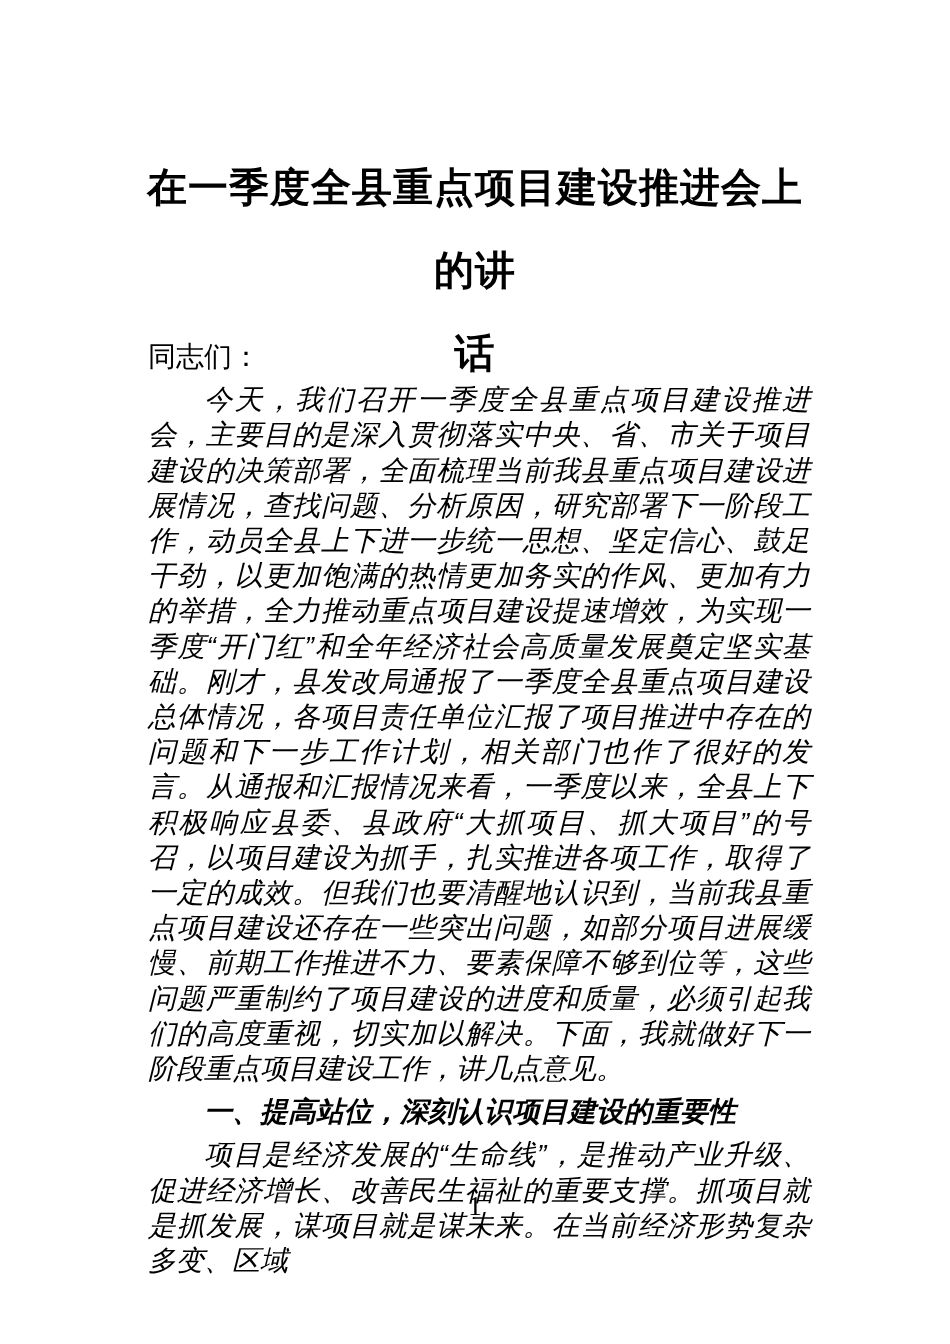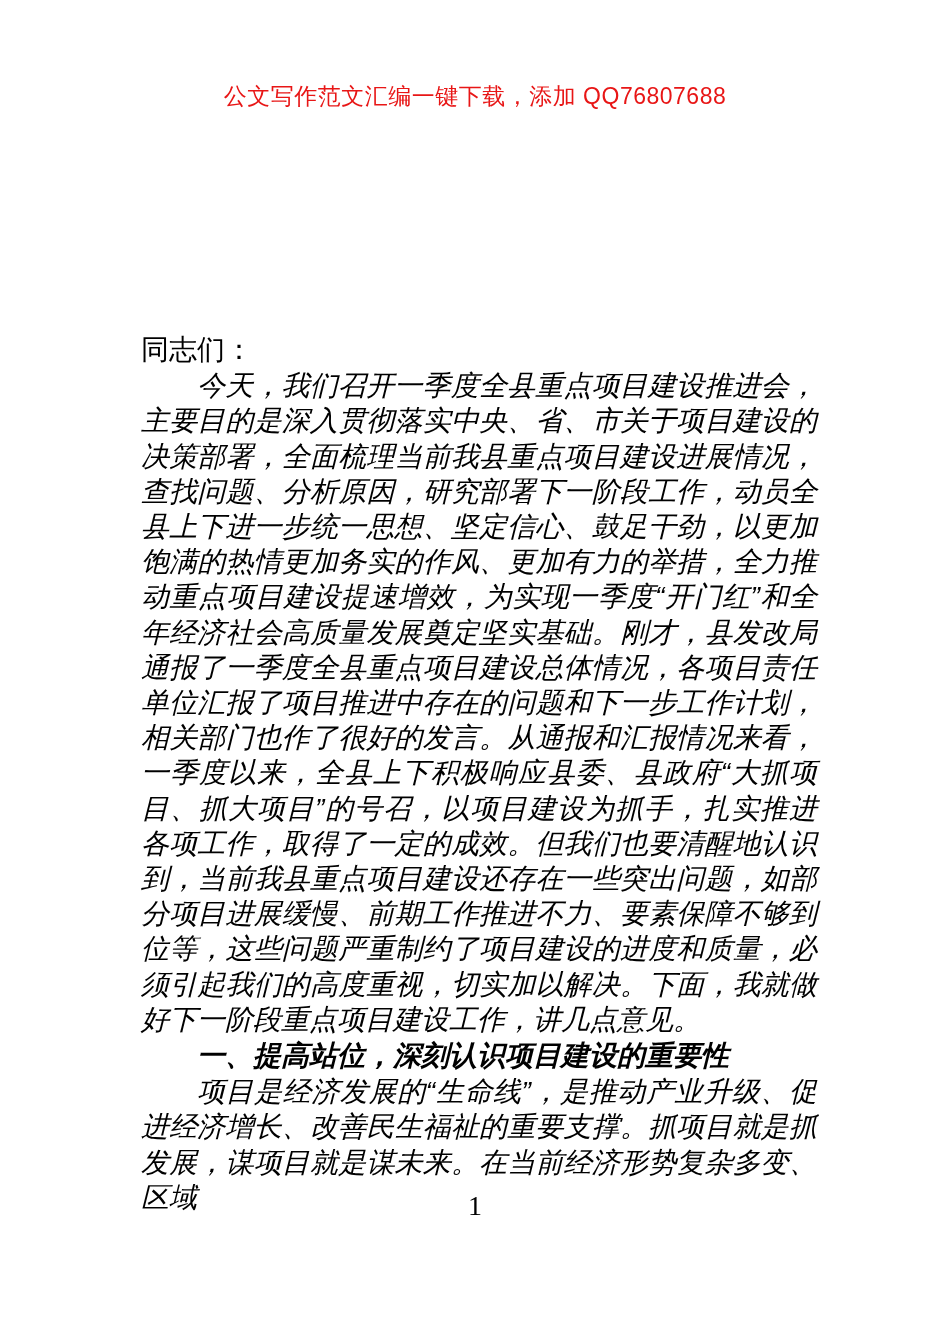--- a/index.html
+++ b/index.html
@@ -45,21 +45,21 @@
     position: absolute;
     top: 331px;
     left: 140px;
     width: 678px;
     font-size: 28px;
     line-height: 35.2px;
     text-align: justify;
     text-justify: inter-ideograph;
   }
   .doc-body p {
-    margin: 1px;
+    margin: 8px;
   }
   .para {
     text-indent: 2em;
     font-style: italic;
   }
   .salutation {
     text-indent: 0;
   }
   .section-heading {
     font-weight: 700;
@@ -73,22 +73,25 @@
     font-family: "Liberation Serif", serif;
     font-size: 28px;
     line-height: 32px;
   }
 </style>
 </head>
 <body>
 
 <div class="page">
 
-  <div class="notice" style="color: rgb(232, 22, 22);">公文写作范文汇编一键下载，添加 QQ76807688</div>
 
+  <h1 class="doc-title">
+    <span class="title-line">在一季度全县重点项目建设推进会上的讲</span>
+    <span class="title-line">话</span>
+  </h1>
 
   <div class="doc-body">
     <p class="salutation">同志们：</p>
     <p class="para">今天，我们召开一季度全县重点项目建设推进会，主要目的是深入贯彻落实中央、省、市关于项目建设的决策部署，全面梳理当前我县重点项目建设进展情况，查找问题、分析原因，研究部署下一阶段工作，动员全县上下进一步统一思想、坚定信心、鼓足干劲，以更加饱满的热情更加务实的作风、更加有力的举措，全力推动重点项目建设提速增效，为实现一季度“开门红”和全年经济社会高质量发展奠定坚实基础。刚才，县发改局通报了一季度全县重点项目建设总体情况，各项目责任单位汇报了项目推进中存在的问题和下一步工作计划，相关部门也作了很好的发言。从通报和汇报情况来看，一季度以来，全县上下积极响应县委、县政府“大抓项目、抓大项目”的号召，以项目建设为抓手，扎实推进各项工作，取得了一定的成效。但我们也要清醒地认识到，当前我县重点项目建设还存在一些突出问题，如部分项目进展缓慢、前期工作推进不力、要素保障不够到位等，这些问题严重制约了项目建设的进度和质量，必须引起我们的高度重视，切实加以解决。下面，我就做好下一阶段重点项目建设工作，讲几点意见。</p>
     <p class="para section-heading">一、提高站位，深刻认识项目建设的重要性</p>
     <p class="para">项目是经济发展的“生命线”，是推动产业升级、促进经济增长、改善民生福祉的重要支撑。抓项目就是抓发展，谋项目就是谋未来。在当前经济形势复杂多变、区域</p>
   </div>
 
   <div class="page-number">1</div>
 

